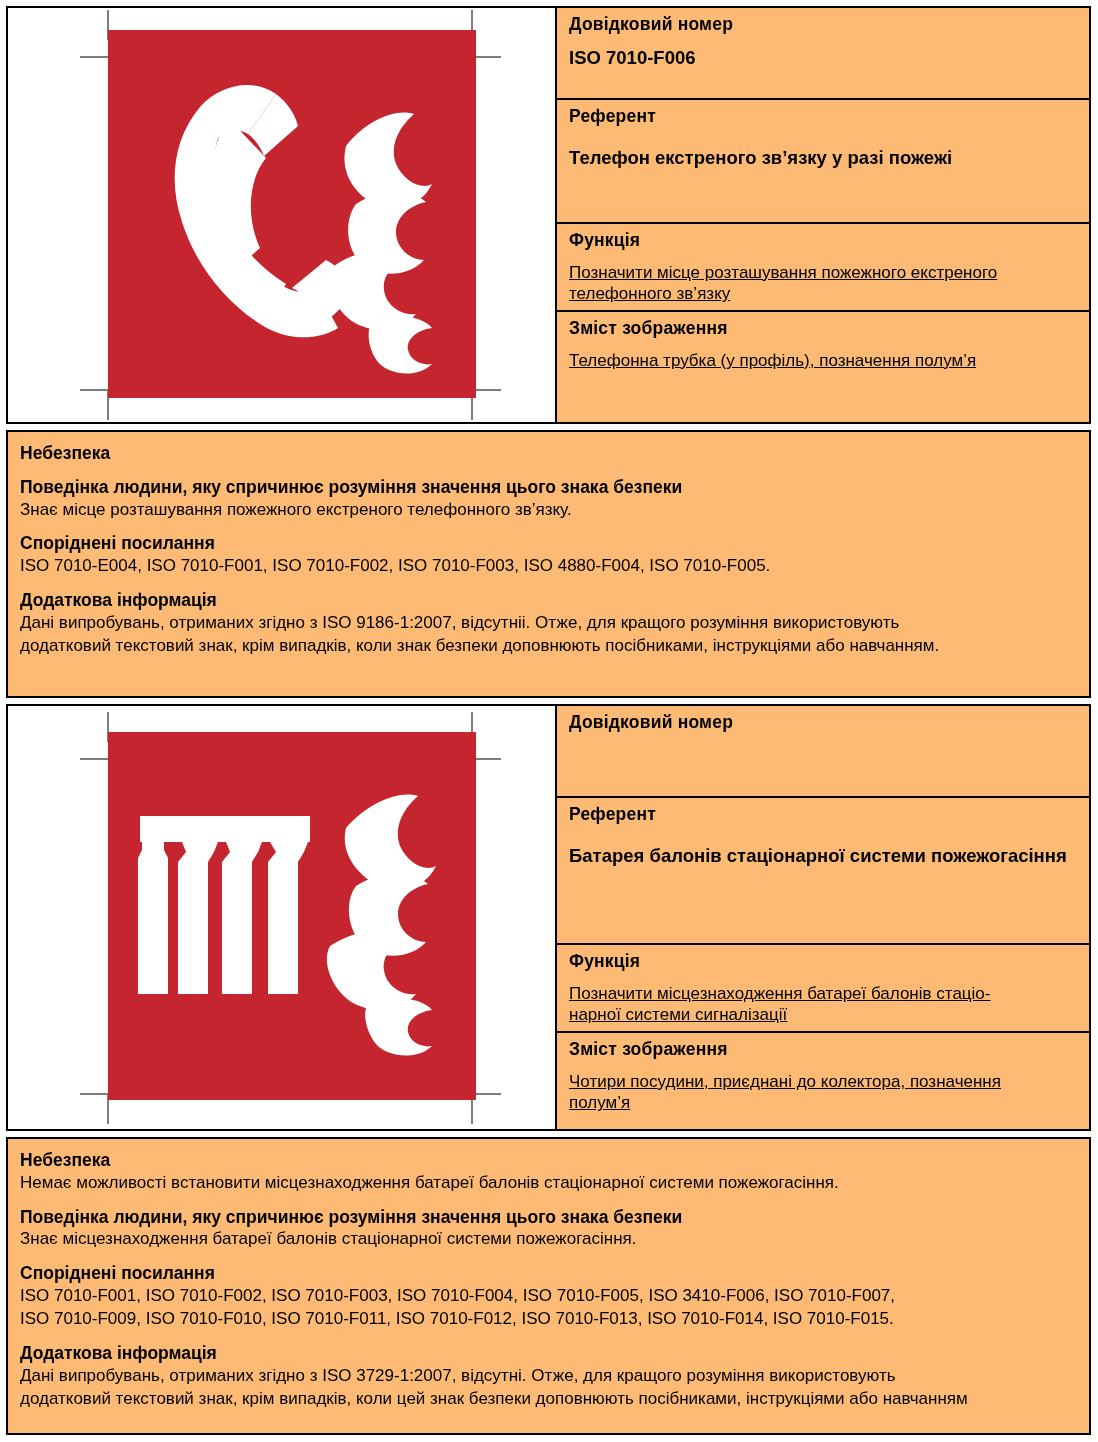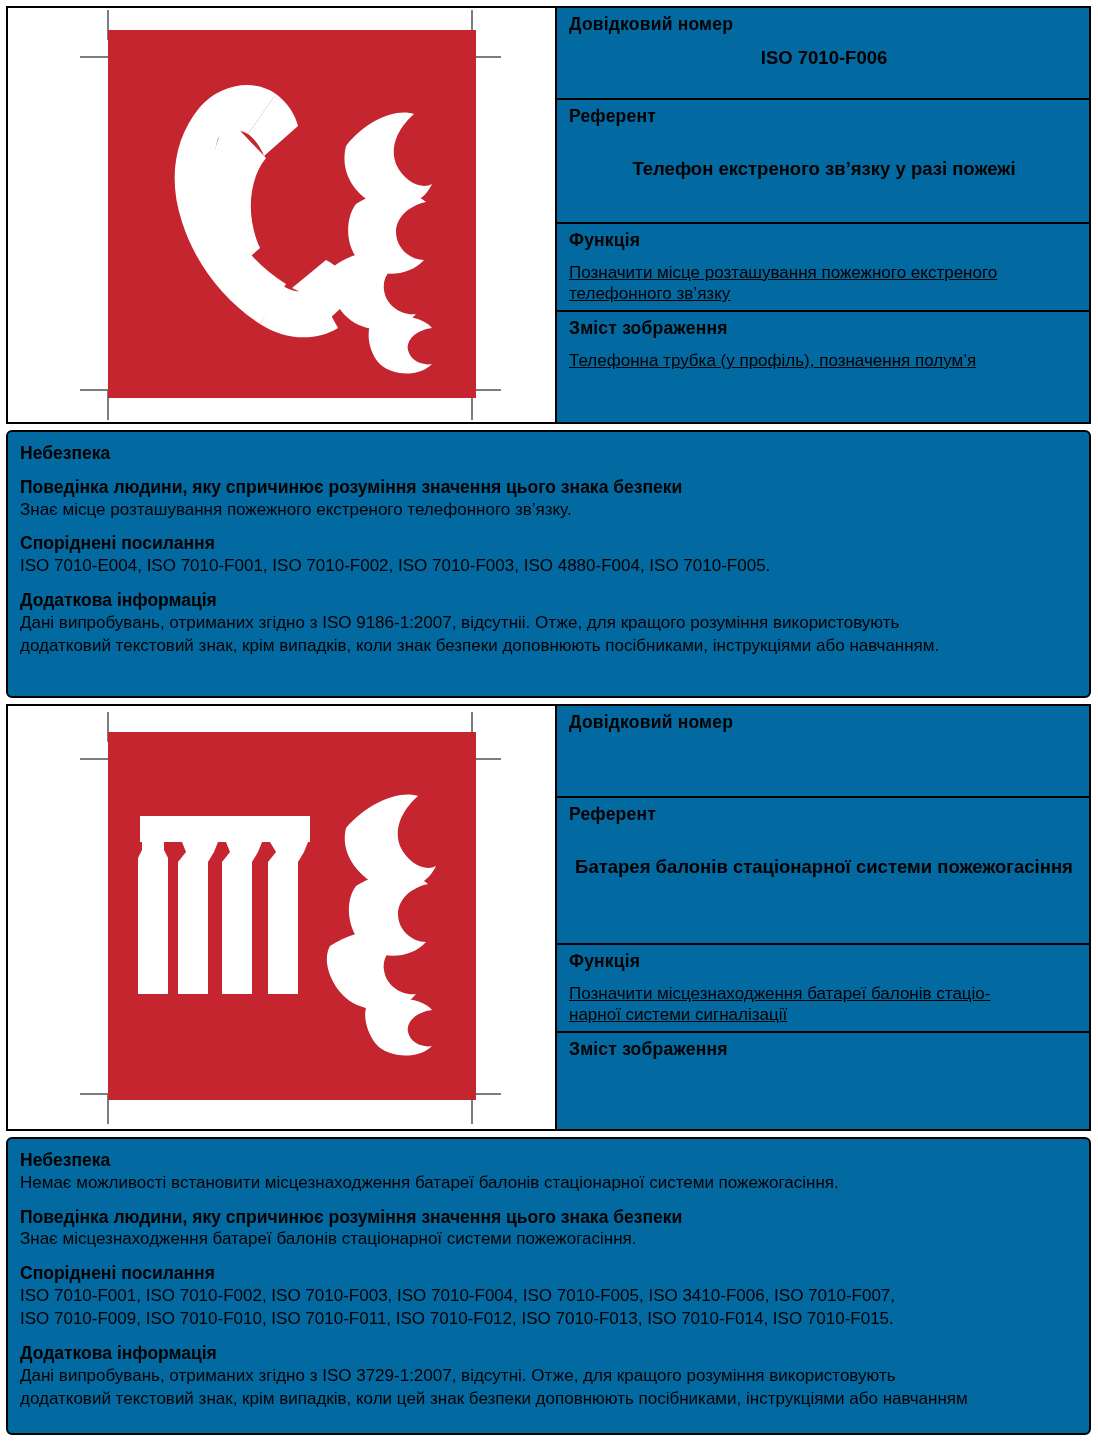--- a/index.html
+++ b/index.html
@@ -21,21 +21,21 @@
     box-sizing: border-box;
   }
 
   
   .block {
     position: absolute;
     left: 6px;
     width: 1085px;
     box-sizing: border-box;
     border: 2px solid #000;
-    background: #0369a1;
+    background: #fdba74;
   }
   .sign-block {
     display: flex;
     flex-direction: row;
     align-items: stretch;
   }
   .sign-cell {
     width: 549px;
     flex: 0 0 549px;
     box-sizing: border-box;
@@ -57,28 +57,28 @@
   .info-row:last-child {
     border-bottom: none;
   }
   .row-label {
     font-weight: bold;
     font-size: 17.5px;
     letter-spacing: 0.2px;
     line-height: 1.25;
   }
   .row-value-center {
-    text-align: center;
+    text-align: left;
     font-weight: bold;
     font-size: 18.5px;
     line-height: 1.3;
     margin-top: 10px;
   }
   .row-value-center.multi {
-    margin-top: 29px;
+    margin-top: 18px;
   }
   .row-value {
     font-size: 17px;
     line-height: 1.25;
     margin-top: 10px;
     white-space: pre-line;
     text-decoration: underline;
   }
 
   
@@ -114,21 +114,20 @@
   }
   .crop .v {
     position: absolute;
     width: 2px;
     background: #7d7d7d;
   }
 
   
   .desc-block {
     padding: 10px 20px 10px 12px;
-    border-radius: 6px;
   }
   .desc-section {
     margin-bottom: 11px;
   }
   .desc-section:last-child {
     margin-bottom: 0;
   }
   .desc-heading {
     font-weight: bold;
     font-size: 17.5px;
@@ -301,20 +300,22 @@
 стаціонарної системи
 пожежогасіння</div>
       </div>
       <div class="info-row" style="height:88px;">
         <div class="row-label">Функція</div>
         <div class="row-value">Позначити місцезнаходження батареї балонів стаціо-
 нарної системи сигналізації</div>
       </div>
       <div class="info-row" style="height:96px;">
         <div class="row-label">Зміст зображення</div>
+        <div class="row-value">Чотири посудини, приєднані до колектора, позначення
+полум’я</div>
       </div>
     </div>
   </div>
 
   <div class="block desc-block" style="top:1137px; height:298px;">
 
     <div class="desc-section">
       <div class="desc-heading">Небезпека</div>
       <div class="desc-text">Немає можливості встановити місцезнаходження батареї балонів стаціонарної системи пожежогасіння.</div>
     </div>

